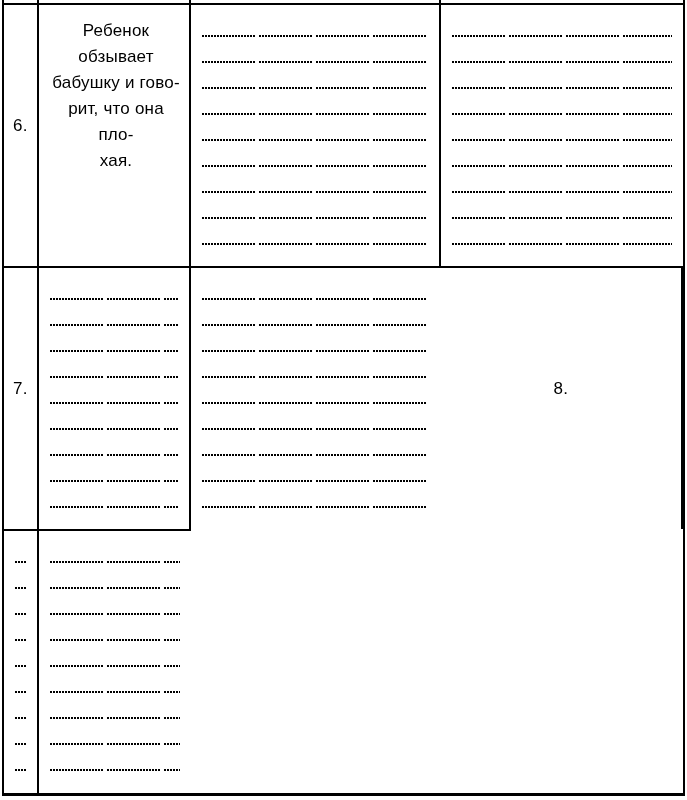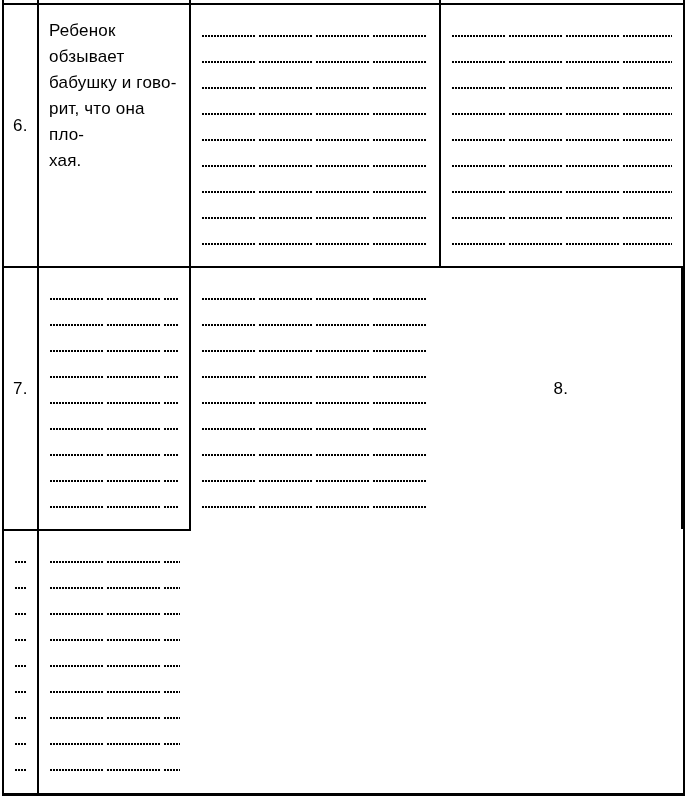--- a/index.html
+++ b/index.html
@@ -17,21 +17,21 @@
     width: 683px; height: 796px;
     border-left: 2px solid #000;
     border-right: 2px solid #000;
     border-bottom: 3px solid #000;
     display: grid;
     grid-template-columns: 35px 152px 250px 242px;
     grid-template-rows: 3px 263px 263px 264px;
     background: #ffffff;
   }
   .cell { background: #ffffff; }
-  .v { border-right: 2px solid #000; }       
+  .v { border-right: 2px solid #000; text-align: center; }       
   .h { border-top: 2px solid #000; }         
   .c-num {
     display: flex;
     align-items: center;
     justify-content: center;
     font-size: 17px;
     letter-spacing: 0.3px;
   }
   .c-num span { transform: translateY(-10px); }
   .c-text {

